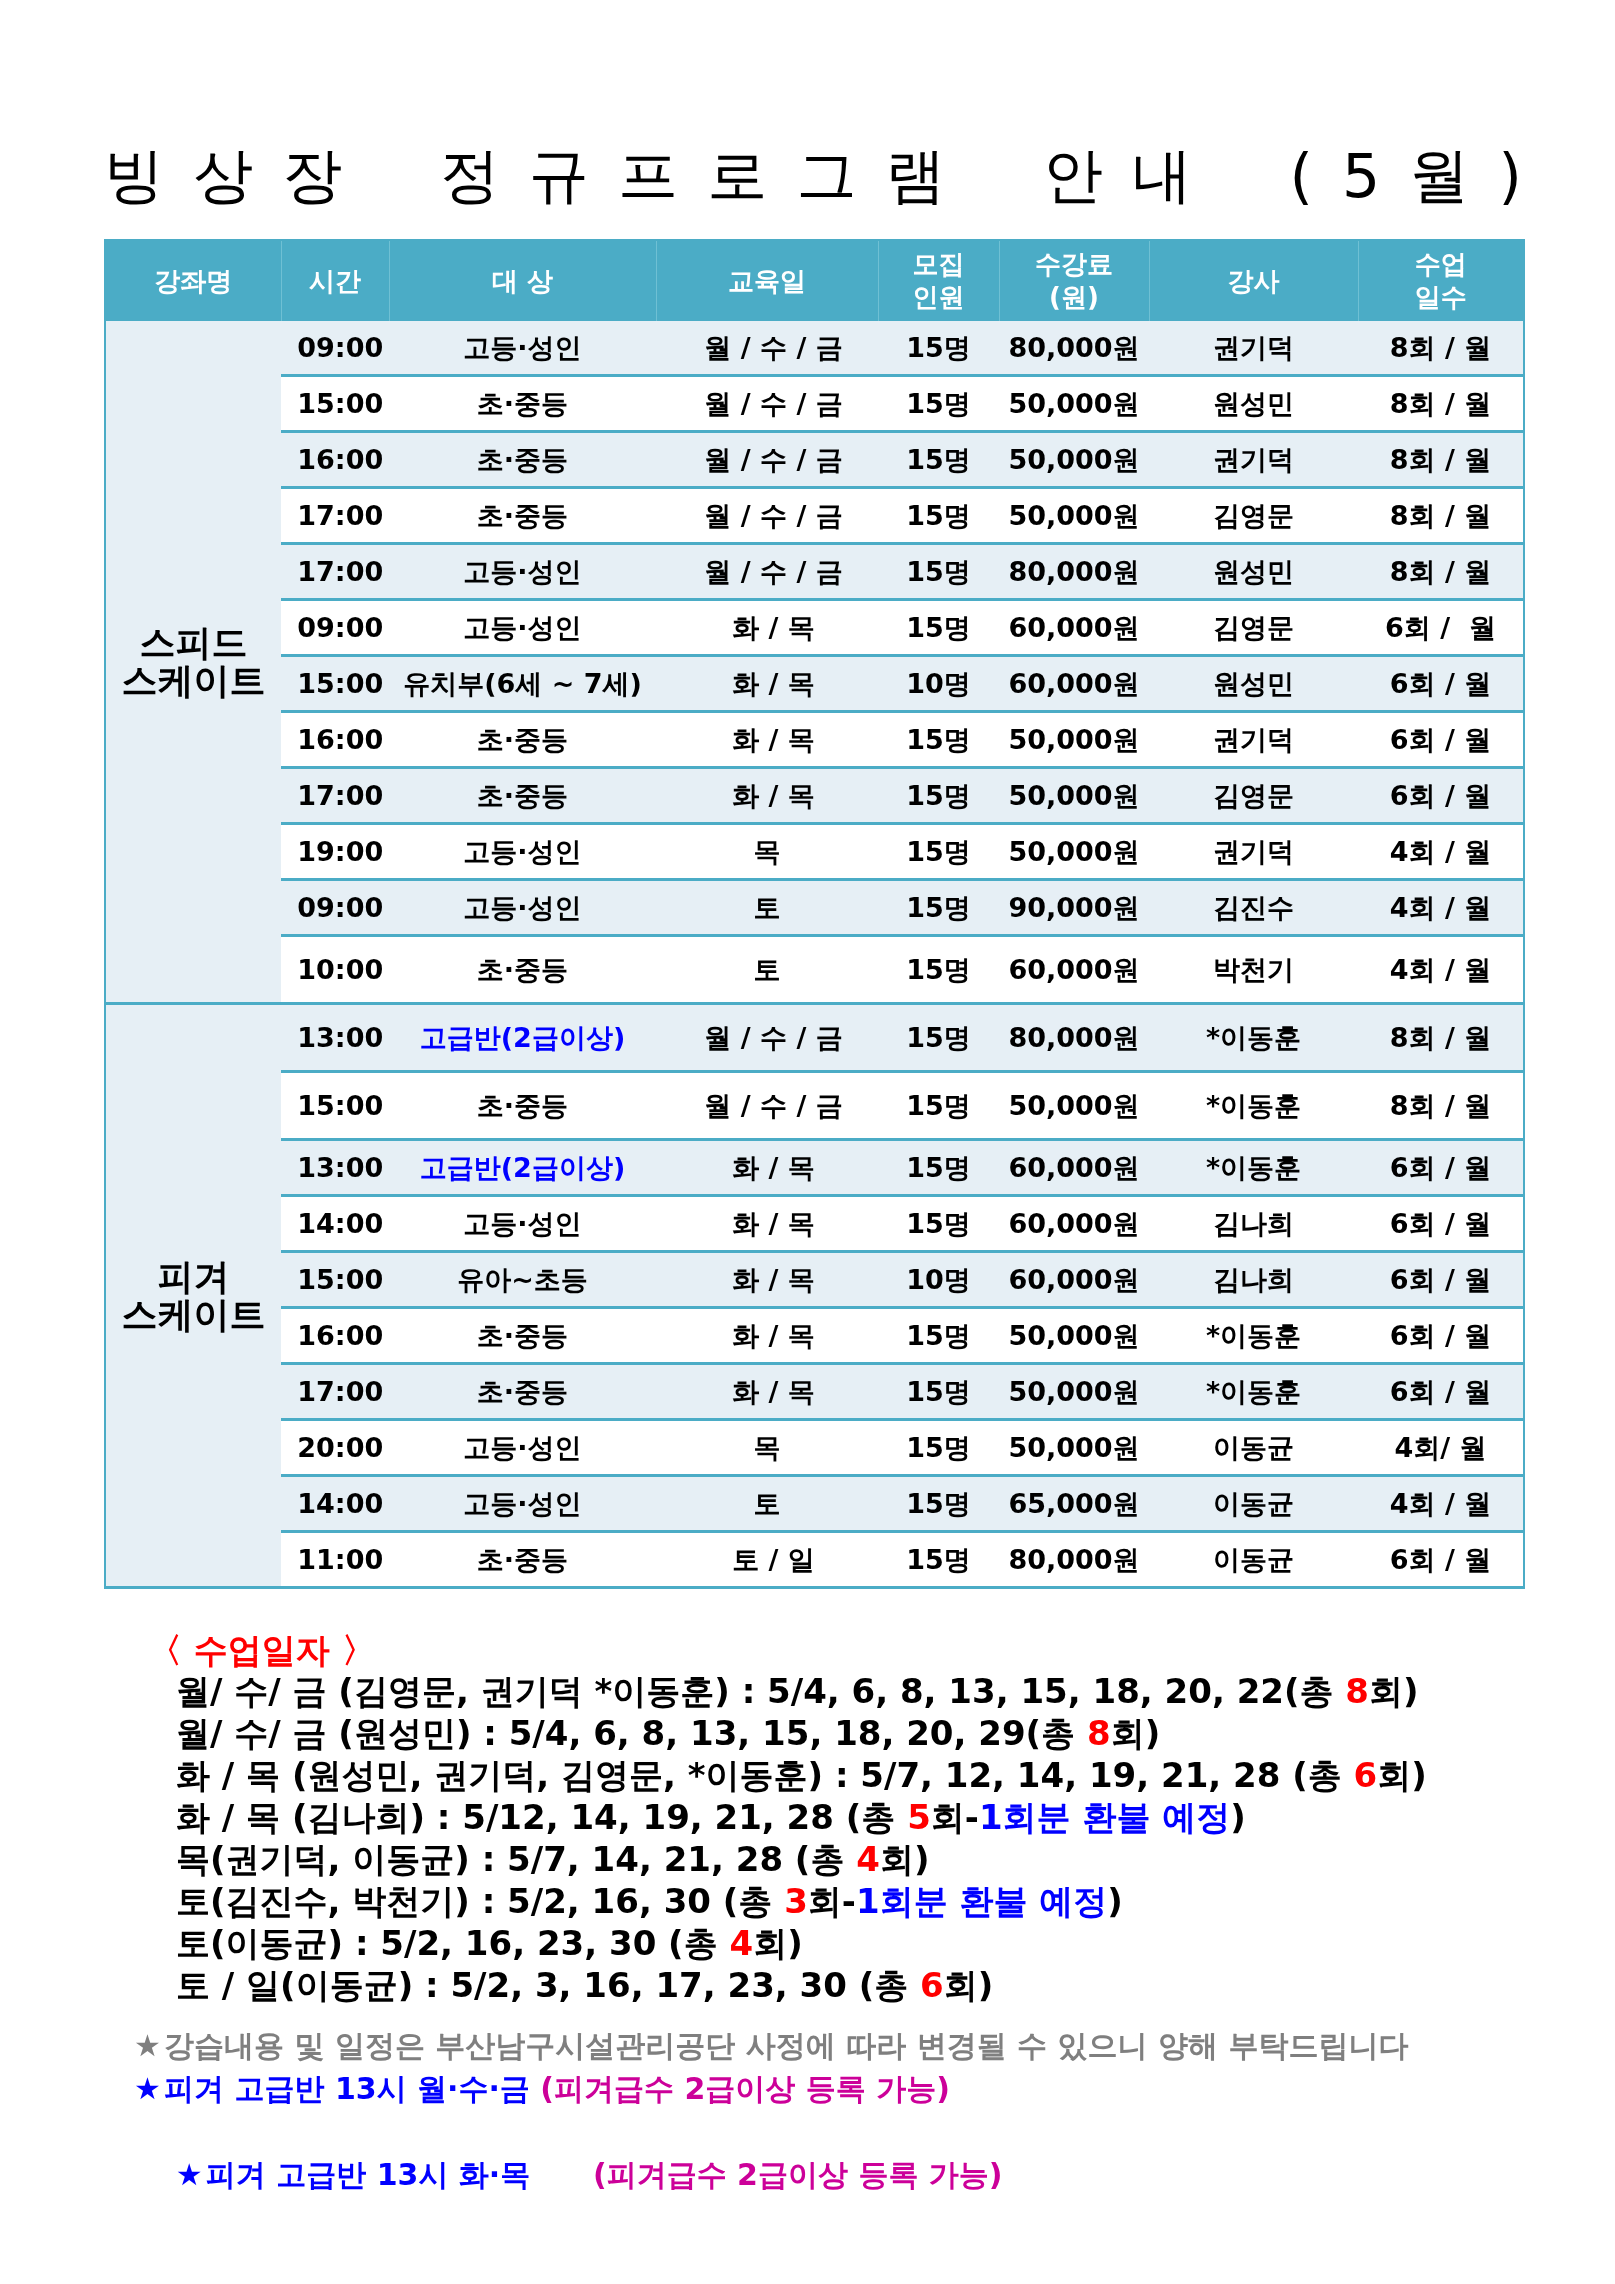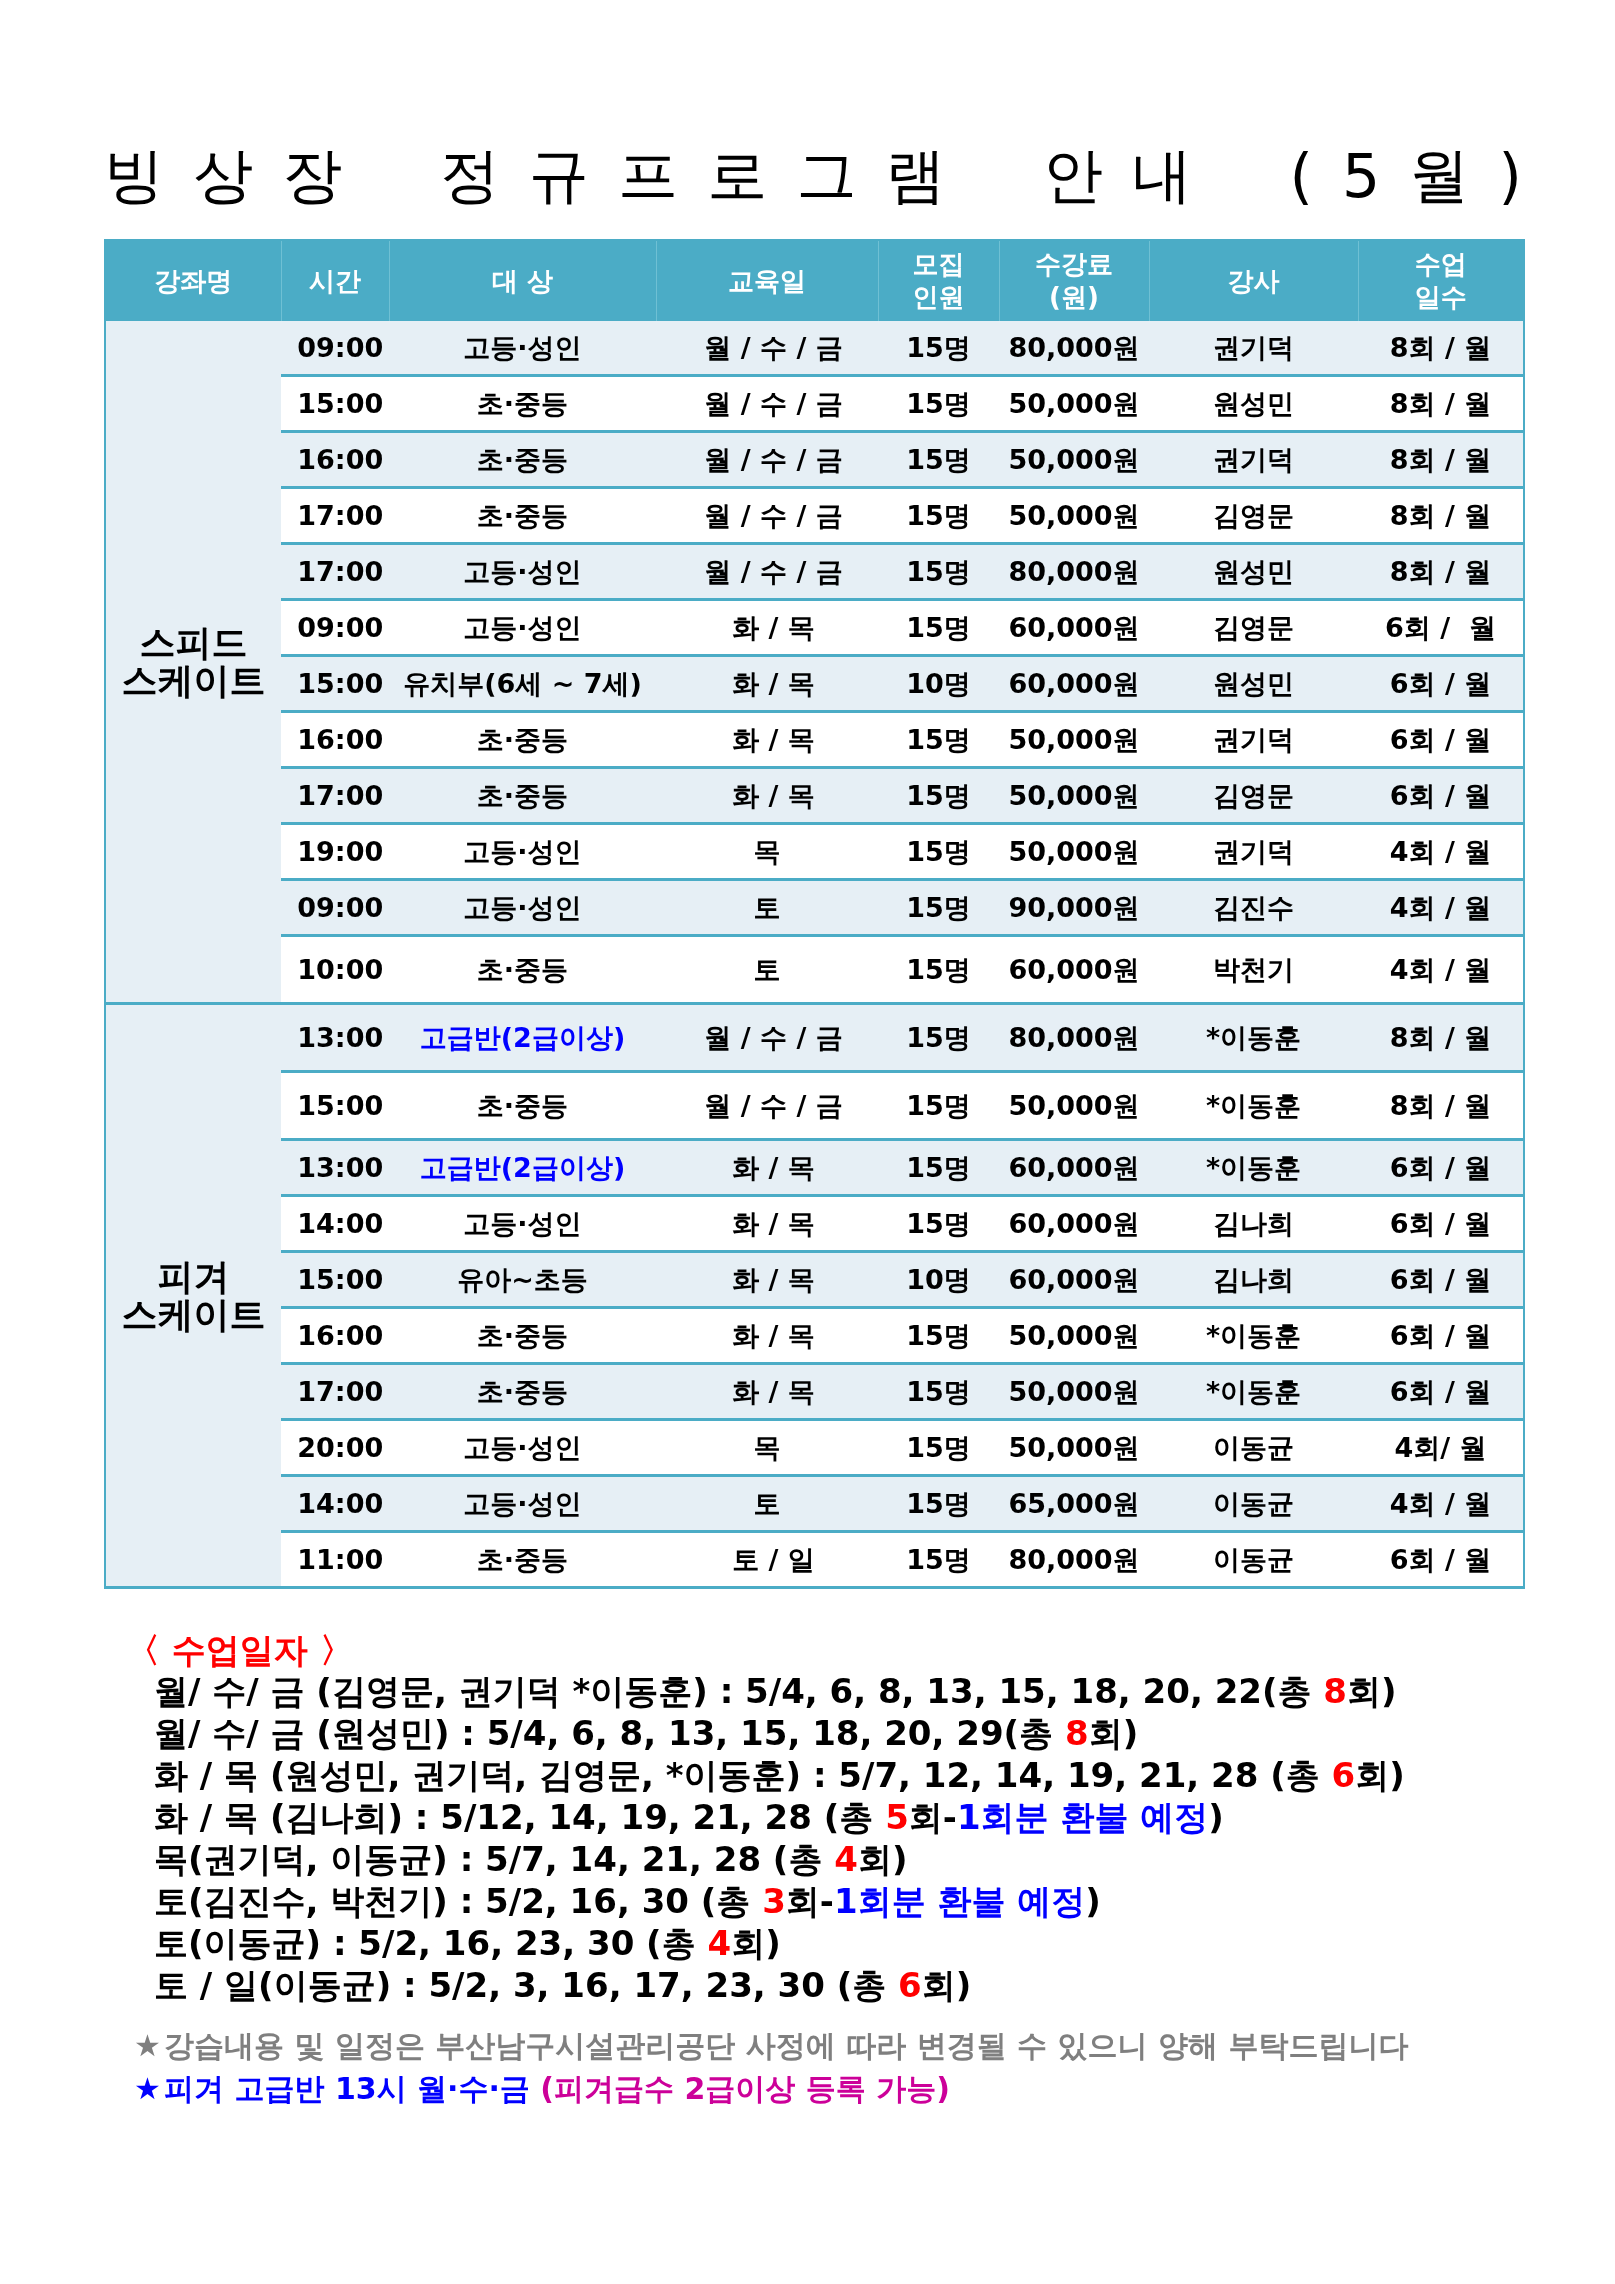--- a/index.html
+++ b/index.html
@@ -26,21 +26,21 @@
   tbody tr.odd td { background:#e6eff5; }
   tbody tr.even td { background:#ffffff; }
   tbody td.group { background:#e6eff5 !important; font-size:36px; line-height:38px;
                    font-weight:bold; border-bottom:3.3px solid #4bacc6; }
   tbody tr.tall td { height:65px; }
   td.time { text-align:left; padding-left:16.3px; }
   td.blue { color:#0000ff; }
   td.days { text-align:center; padding-left:13px; }
   td.days.center { text-align:center; padding-left:0; }
 
-  .notes { position:absolute; left:126px; top:1630px; width:1401px; }
+  .notes { position:absolute; left:148px; top:1630px; width:1401px; }
   .notes .head { color:#ff0000; font-size:34px; font-weight:bold; line-height:40px; }
   .notes .line { font-size:34px; font-weight:bold; line-height:42px; white-space:nowrap;margin-left:28px; }
   .red { color:#ff0000; }
   .blu { color:#0000ff; }
   .footer { position:absolute; left:134px; top:2024px; width:1401px; }
   .footer .f { font-size:30px; font-weight:bold; line-height:43px; white-space:nowrap; }
   .gray { color:#7f7f7f; }
   .mag { color:#cc0099; }
   .star { display:inline-block; width:30px; }
 </style>
@@ -309,14 +309,17 @@
     </div>
 </div>
 
 <div class="footer">
   <div class="f gray">
     <span class="star">★</span><span>강습내용 및 일정은 부산남구시설관리공단 사정에 따라 변경될 수 있으니 양해 부탁드립니다</span>
   </div>
   <div class="f">
     <span class="star blu">★</span><span class="blu">피겨 고급반 13시 월·수·금 </span><span class="mag">(피겨급수 2급이상 등록 가능)</span>
   </div>
+  <div class="f" style="white-space:pre;">
+    <span class="star blu">★</span><span class="blu">피겨 고급반 13시 화·목      </span><span class="mag">(피겨급수 2급이상 등록 가능)</span>
+  </div>
 </div>
 
 
 </body></html>

